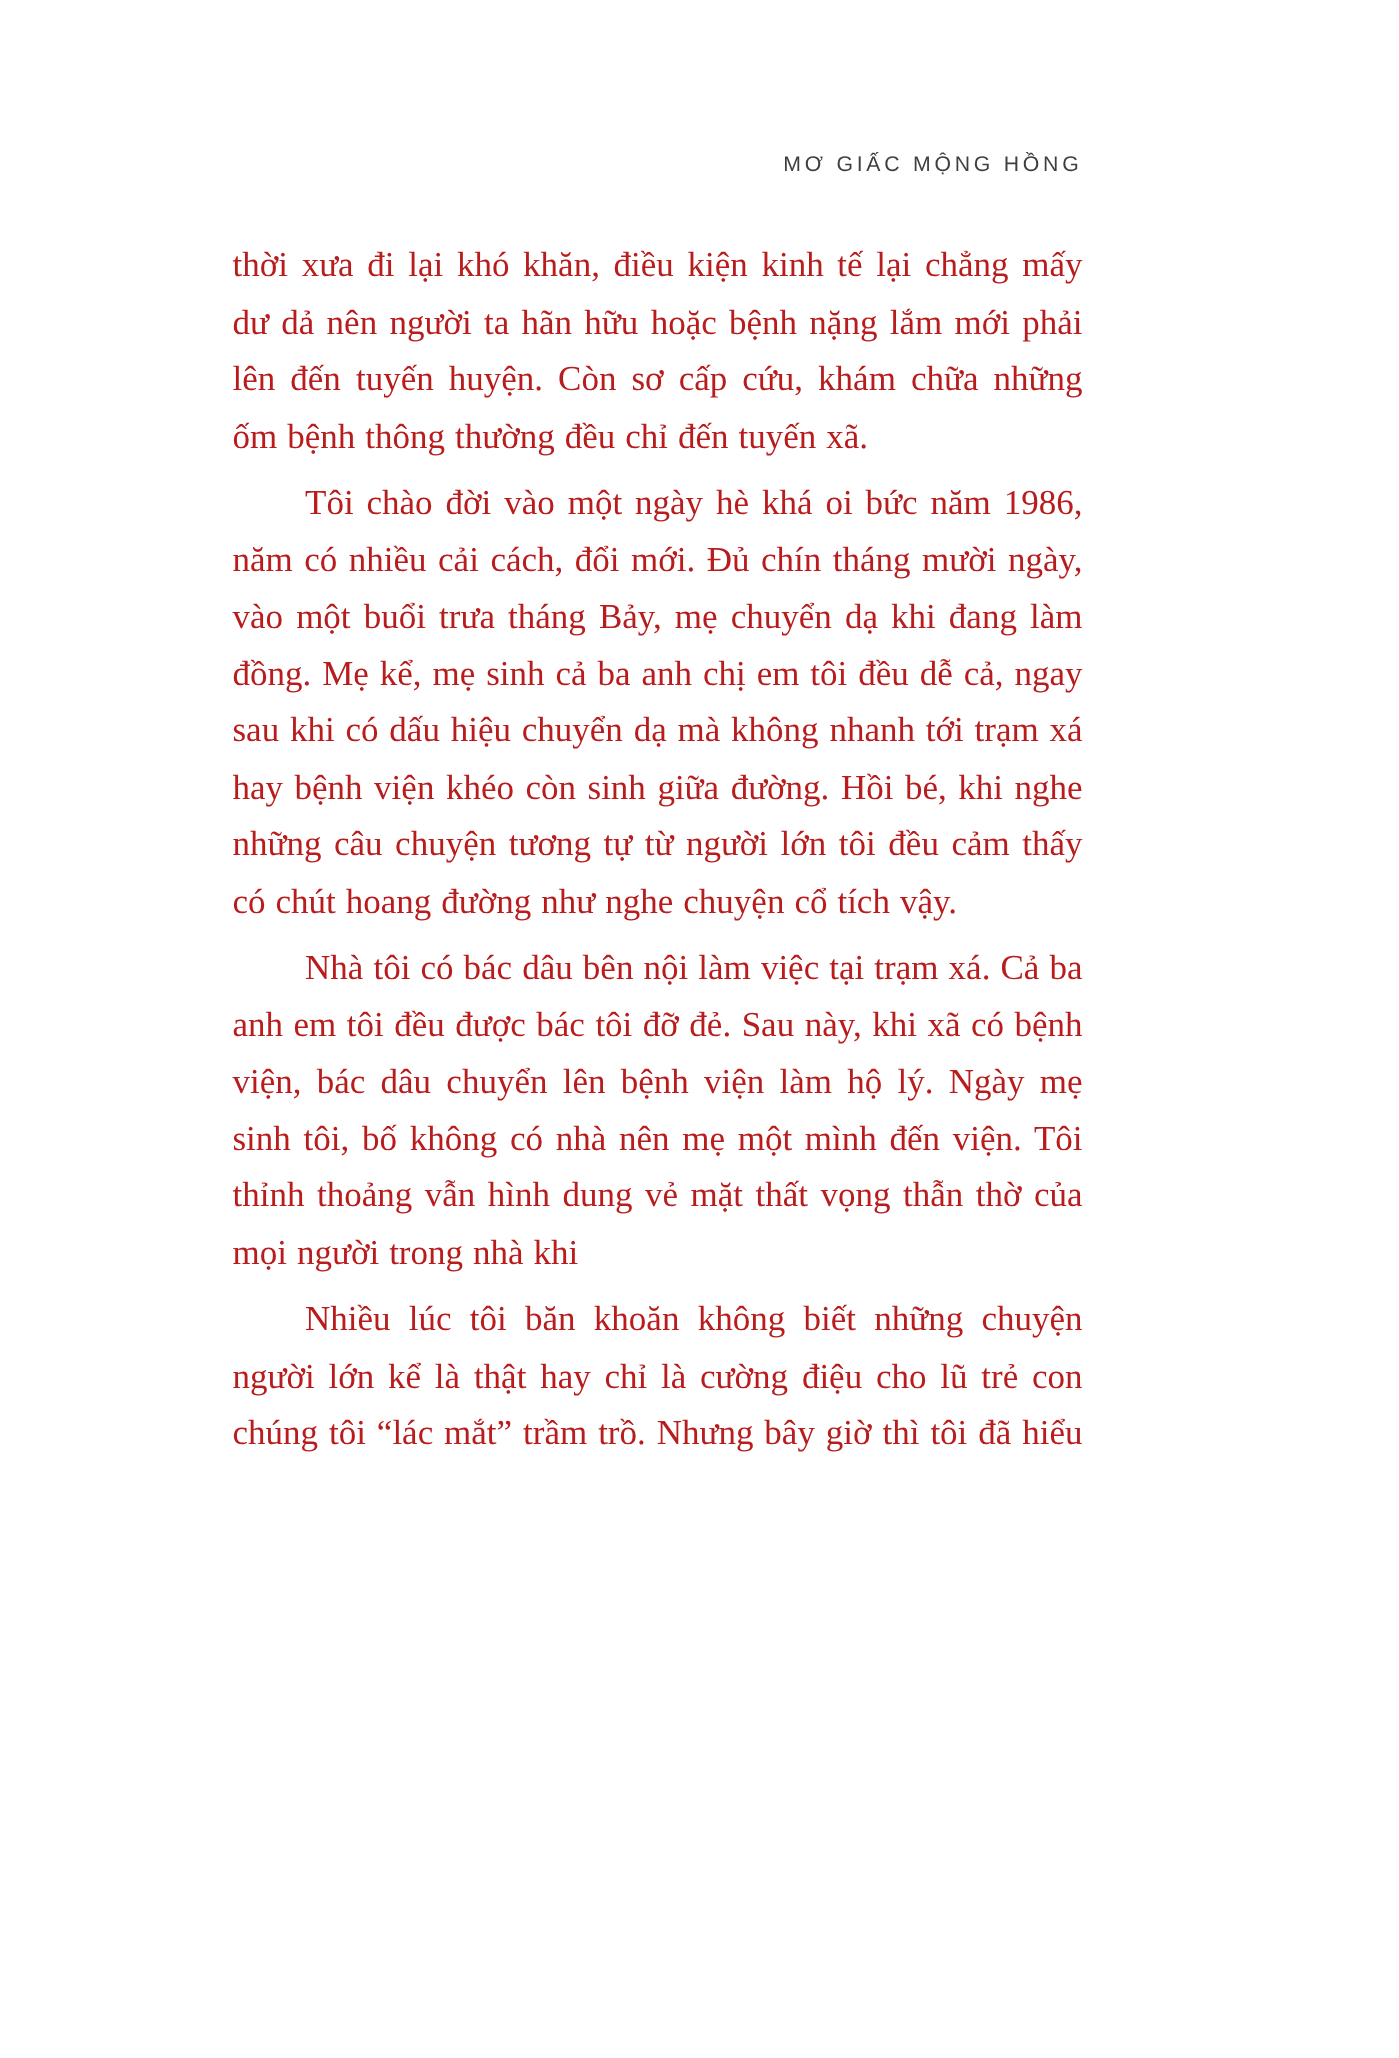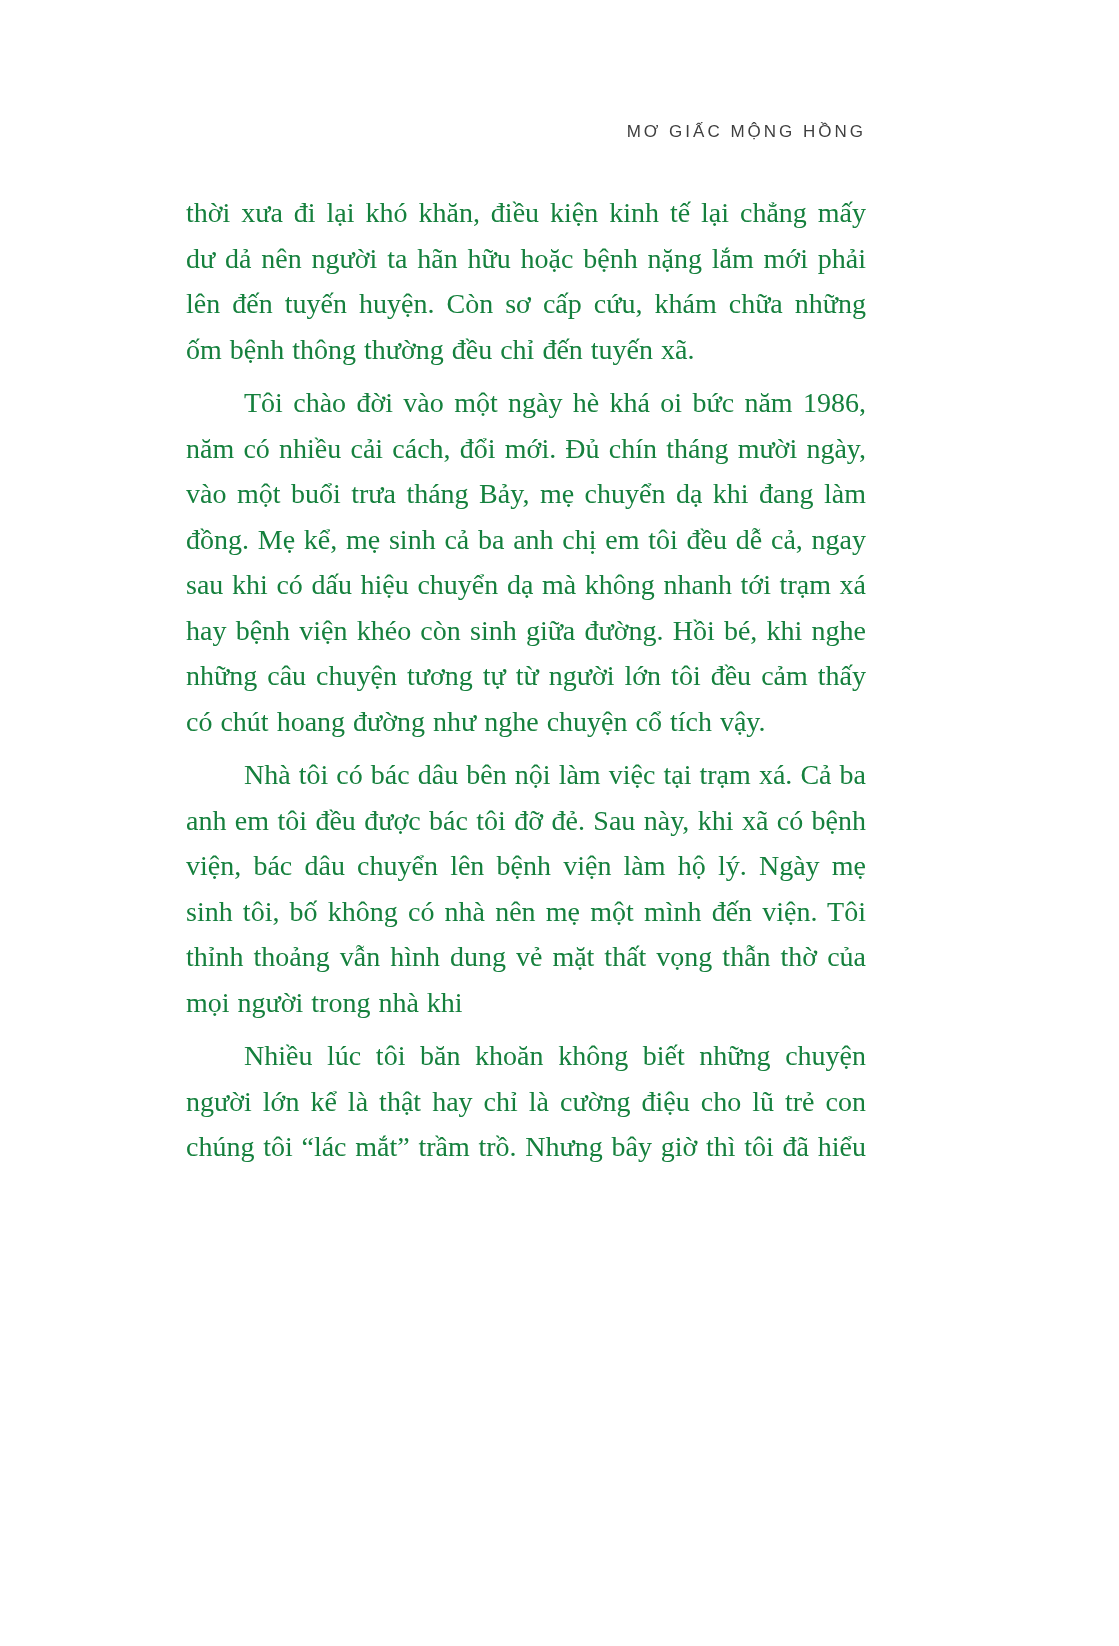--- a/index.html
+++ b/index.html
@@ -30,21 +30,21 @@
     font-weight: 400;
   }
 
   .body-text {
     position: absolute;
     top: 190px;
     left: 186px;
     width: 680px;
     font-size: 28px;
     line-height: 45.5px;
-    color: #15803d;
+    color: #b91c1c;
     text-align: justify;
     text-justify: inter-word;
   }
 
   .body-text p.para {
     text-indent: 58px;
     margin-bottom: 8px;
     word-spacing: 1px;
   }
 

